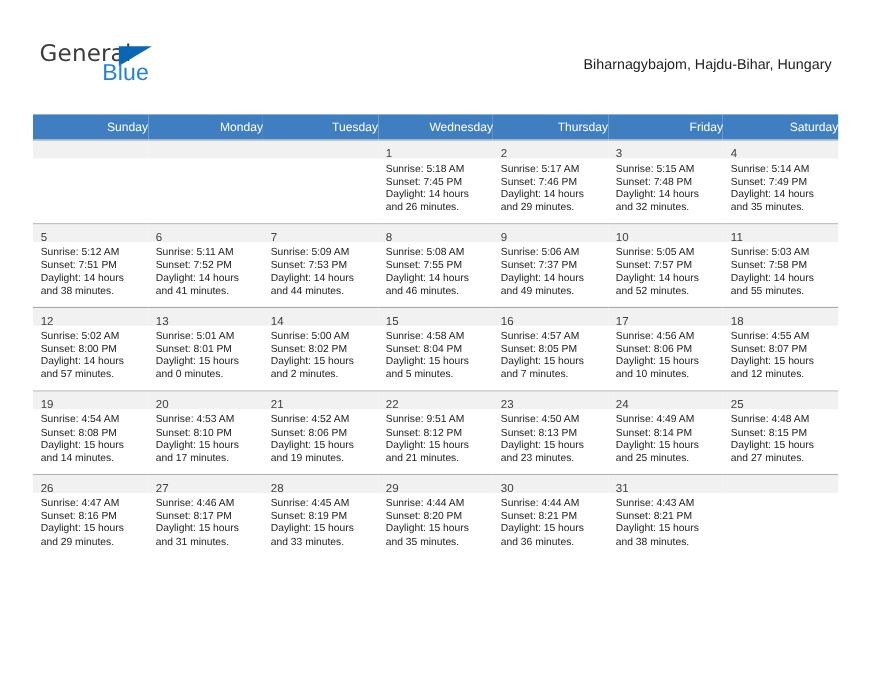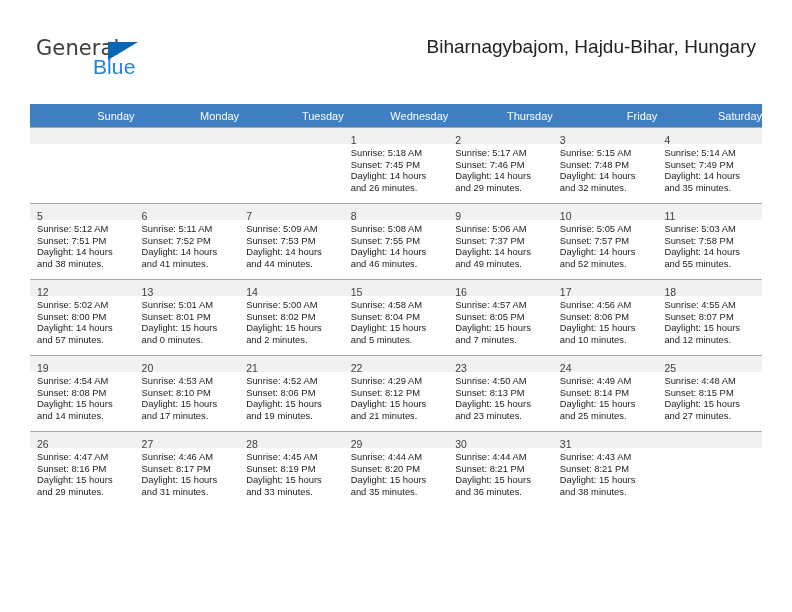--- a/index.html
+++ b/index.html
@@ -73,22 +73,22 @@
     text-align: right;
   }
   .month-title {
     font-size: 27px;
     color: #222222;
     font-weight: 400;
     line-height: 34px;
     white-space: nowrap;
   }
   .location {
-    margin-top: 10px;
-    font-size: 19px;
+    margin-top: 22px;
+    font-size: 13px;
     color: #222222;
     font-weight: 400;
     line-height: 17px;
     white-space: nowrap;
     padding-left: 48px;
   }
 
   
   .calendar {
     position: absolute;
@@ -413,21 +413,21 @@
                 <div>Sunrise: 4:52 AM</div>
                 <div>Sunset: 8:06 PM</div>
                 <div class="wrap2">Daylight: 15 hours and 19 minutes.</div>
               </div>
             </div>
           </td>
           <td>
             <div class="cell-inner">
               <div class="daynum-strip"><span class="daynum">22</span></div>
               <div class="details">
-                <div>Sunrise: 4:29 AM</div>
+                <div>Sunrise: 9:51 AM</div>
                 <div>Sunset: 8:12 PM</div>
                 <div class="wrap2">Daylight: 15 hours and 21 minutes.</div>
               </div>
             </div>
           </td>
           <td>
             <div class="cell-inner">
               <div class="daynum-strip"><span class="daynum">23</span></div>
               <div class="details">
                 <div>Sunrise: 4:50 AM</div>

